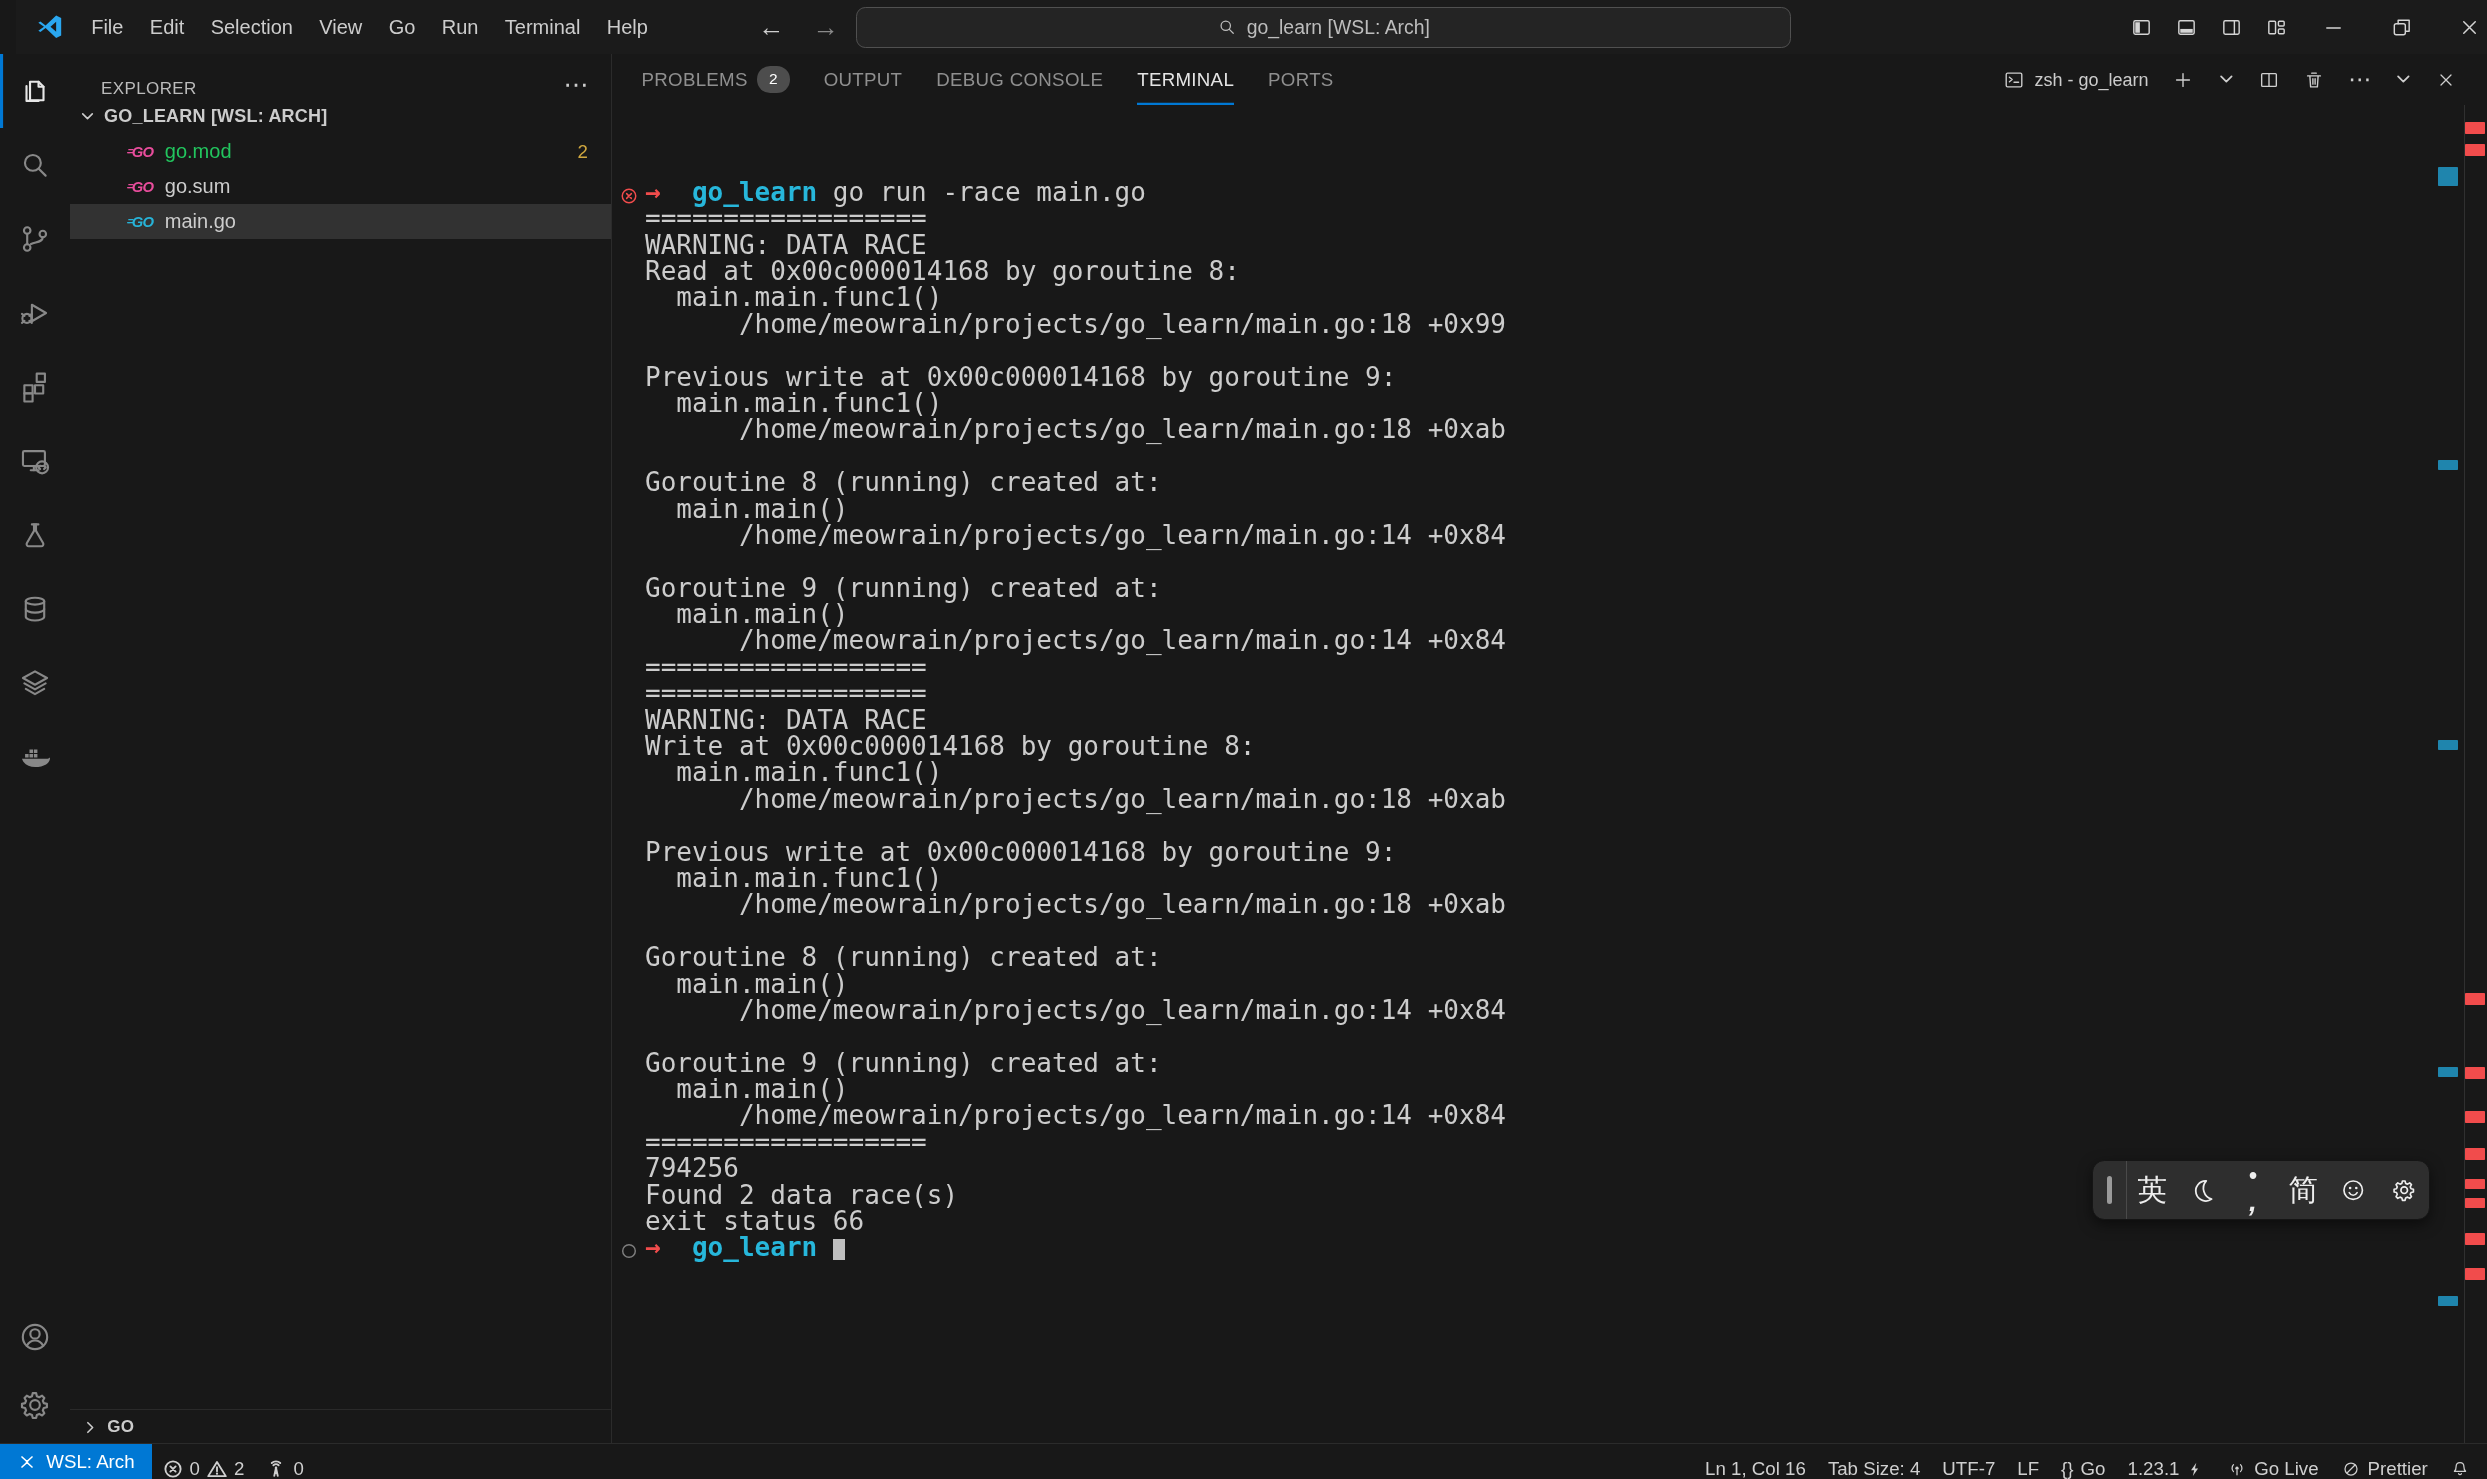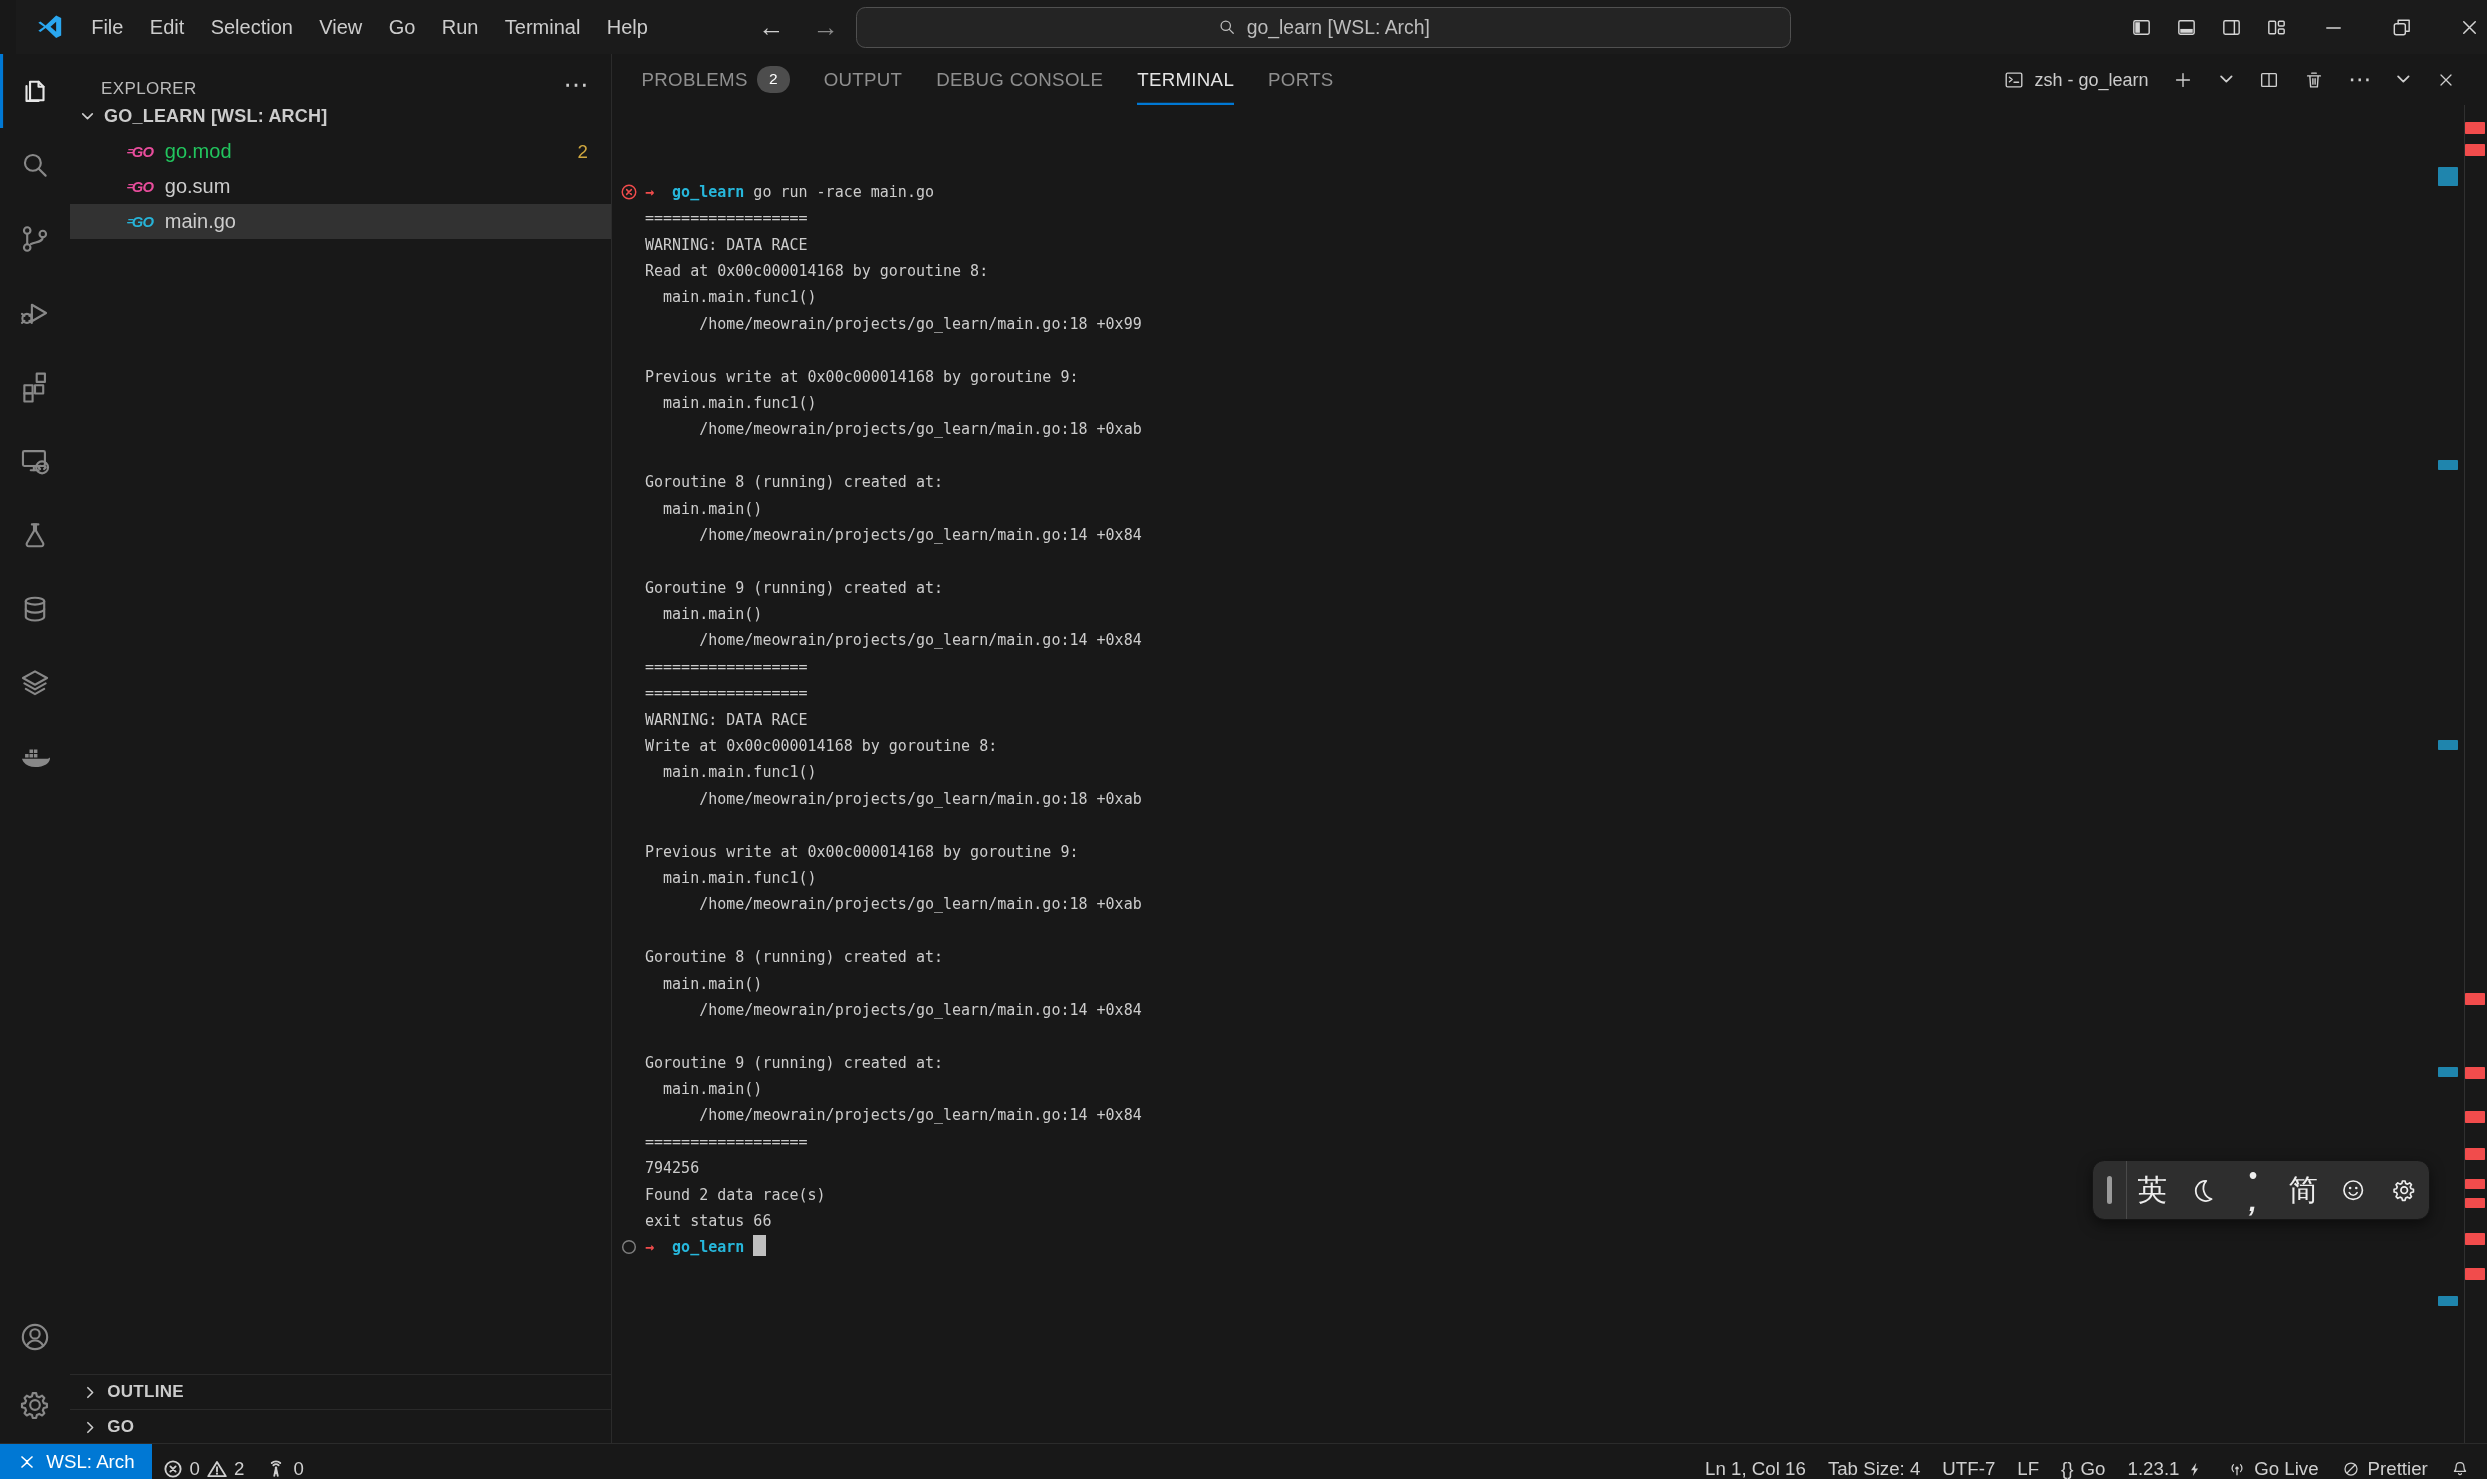--- a/index.html
+++ b/index.html
@@ -55,21 +55,21 @@
   .ptabs{position:absolute;left:0;top:0;right:0;height:51px;display:flex;align-items:center;padding-left:29.5px;gap:34px}
   .ptab{font-size:18.7px;color:#8f8f8f;letter-spacing:0.3px;display:flex;align-items:center;gap:9.3px;height:100%;}
   .ptab.active{color:#e5e5e5;box-shadow:inset 0 -2.3px 0 #0078d4}
   .pbadge{min-width:26.4px;height:26.4px;border-radius:13.2px;background:#4d4d4d;color:#ffffff;font-size:15.5px;
           display:grid;place-items:center;padding:0 3.1px}
   .pactions{margin-left:auto;display:flex;align-items:center;gap:23px;padding-right:31px;color:#cfcfcf}
   .pchip{display:flex;align-items:flex-end;gap:9.3px;font-size:18px;color:#cccccc}
 
   
   .terminal{position:absolute;left:0;top:51px;right:0;bottom:0;padding:21px 0 0 33px;
-            font-family:"DejaVu Sans Mono",monospace;font-size:15px;line-height:26.4px;color:#cccccc;white-space:pre}
+            font-family:"DejaVu Sans Mono",monospace;font-size:26px;line-height:26.4px;color:#cccccc;white-space:pre}
   .tline{position:relative;height:26.4px}
   .tline .gutter{position:absolute;left:-25px;top:3.9px;width:18px;height:18px}
   .tline .arrow{color:#f14c4c;font-weight:bold}
   .tline .user{color:#27b7db;font-weight:bold}
   .cursor{display:inline-block;width:12.4px;height:21px;background:#bfbfbf;vertical-align:-3.9px}
   .ruler-line{position:absolute;right:22px;top:51px;bottom:0;width:0.8px;background:#303030}
   .rmark{position:absolute;border-radius:0.8px}
   .rmark.red{right:1.6px;width:20px;background:#f14c4c}
   .rmark.blue{right:29.5px;width:20px;background:#1f85ad}
 
@@ -275,26 +275,20 @@
     </div>
     <div class="row file">
       <span class="goicon pink">GO</span>
       <span class="fname">go.sum</span>
     </div>
     <div class="row file sel">
       <span class="goicon cyan">GO</span>
       <span class="fname">main.go</span>
     </div>
     <div class="sb-fill"></div>
-    <div class="sb-sec">
-      <svg class="icon" width="17" height="17" viewBox="0 0 16 16">
-          <path d="M5.5 3.5L10 8l-4.5 4.5"></path>
-        </svg>
-      <span>OUTLINE</span>
-    </div>
     <div class="sb-sec">
       <svg class="icon" width="17" height="17" viewBox="0 0 16 16">
           <path d="M5.5 3.5L10 8l-4.5 4.5"></path>
         </svg>
       <span>GO</span>
     </div>
   </div>
 
   <div class="panel">
     <div class="ptabs">

